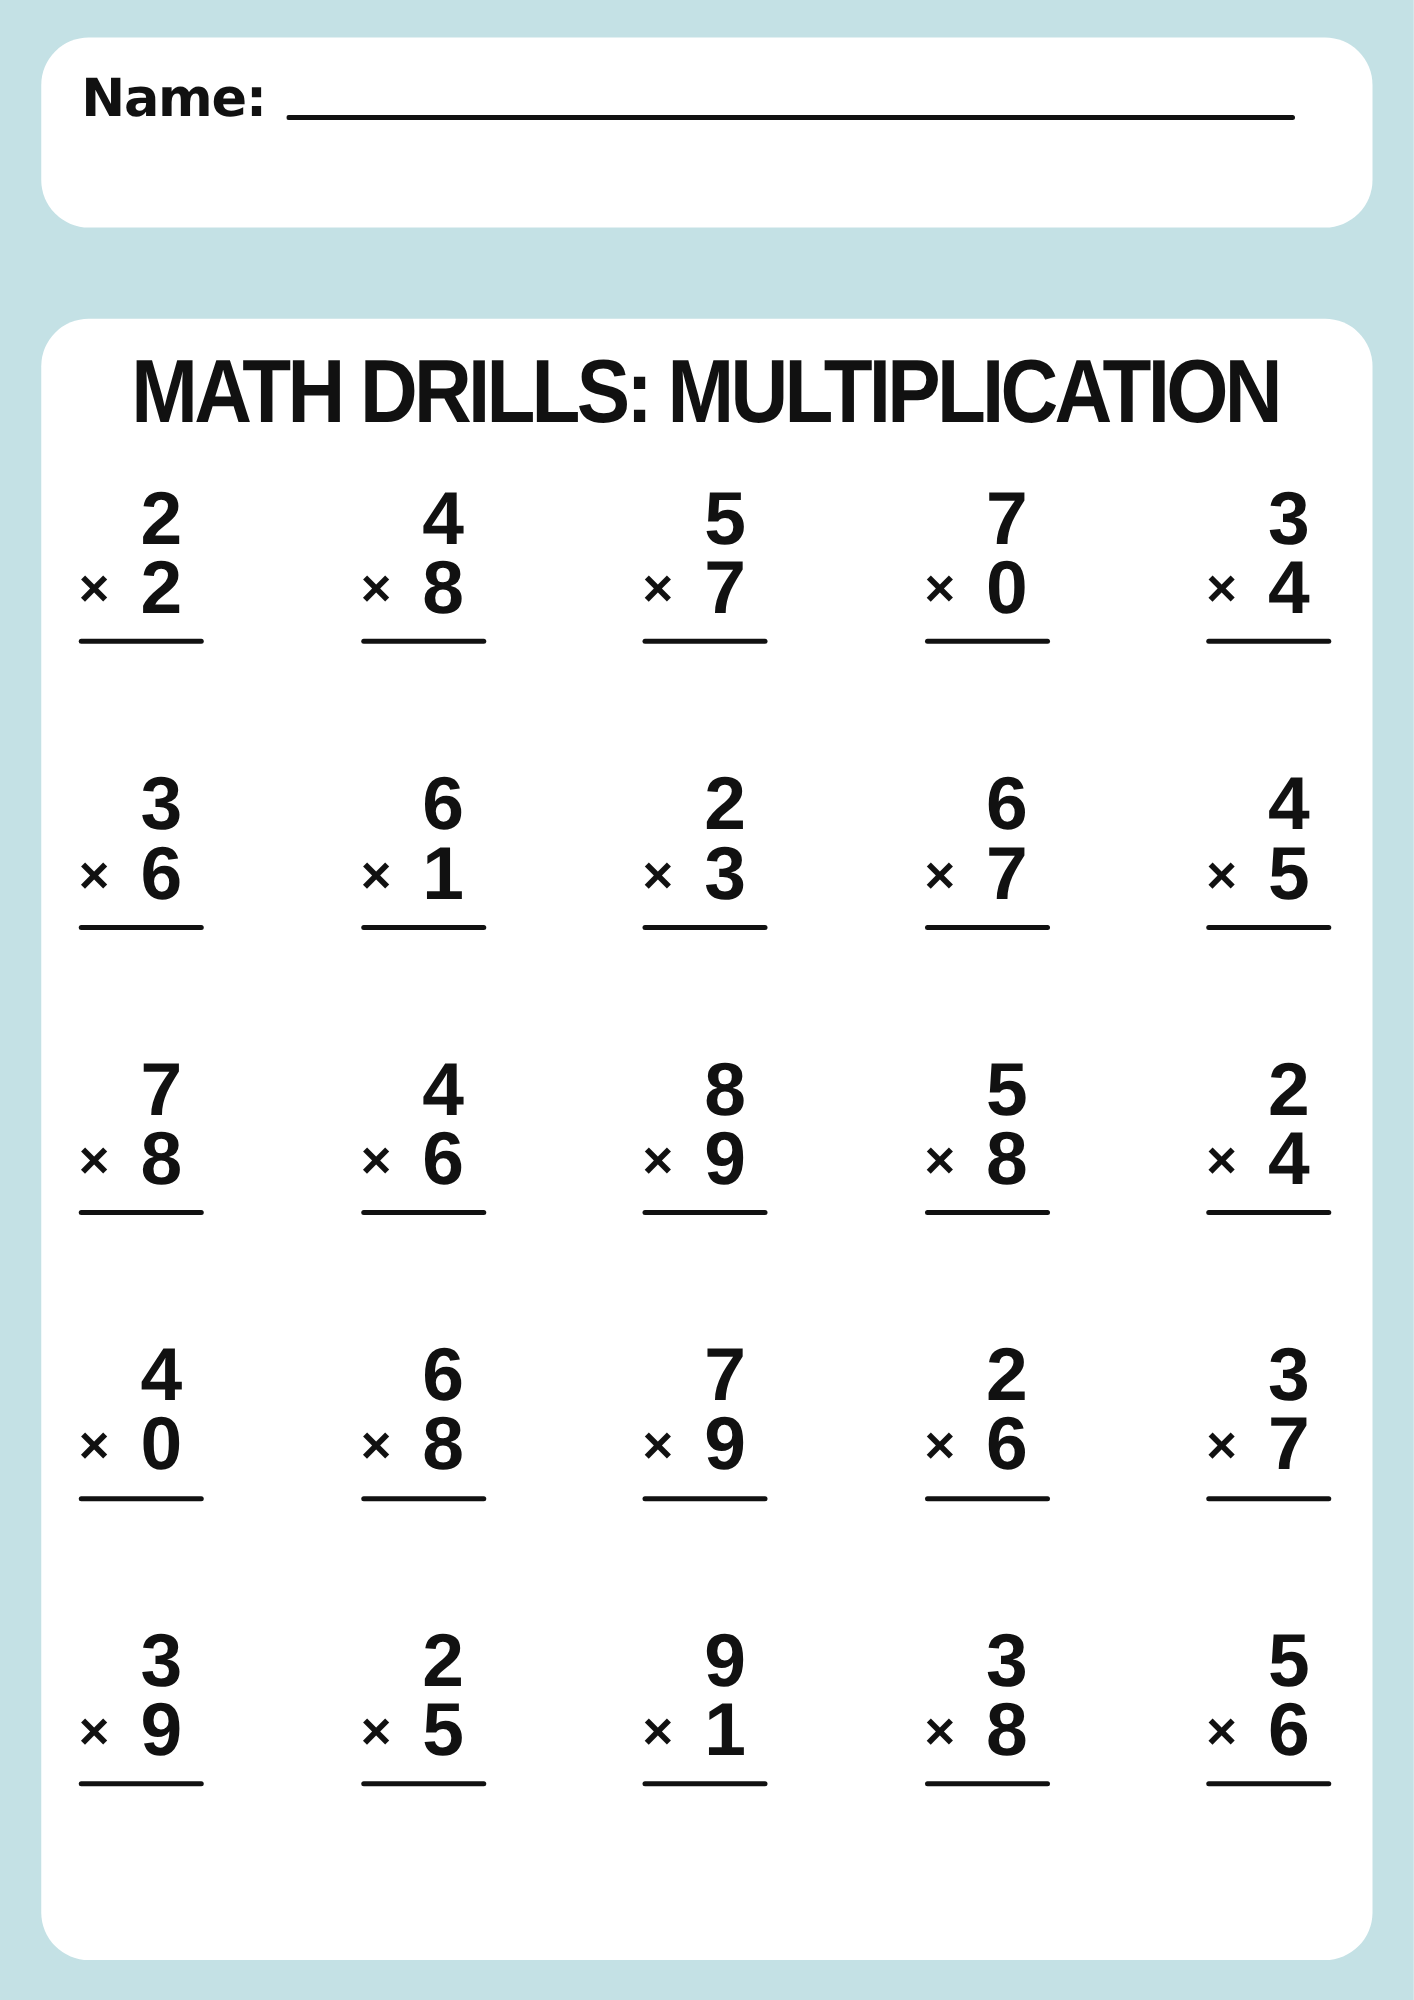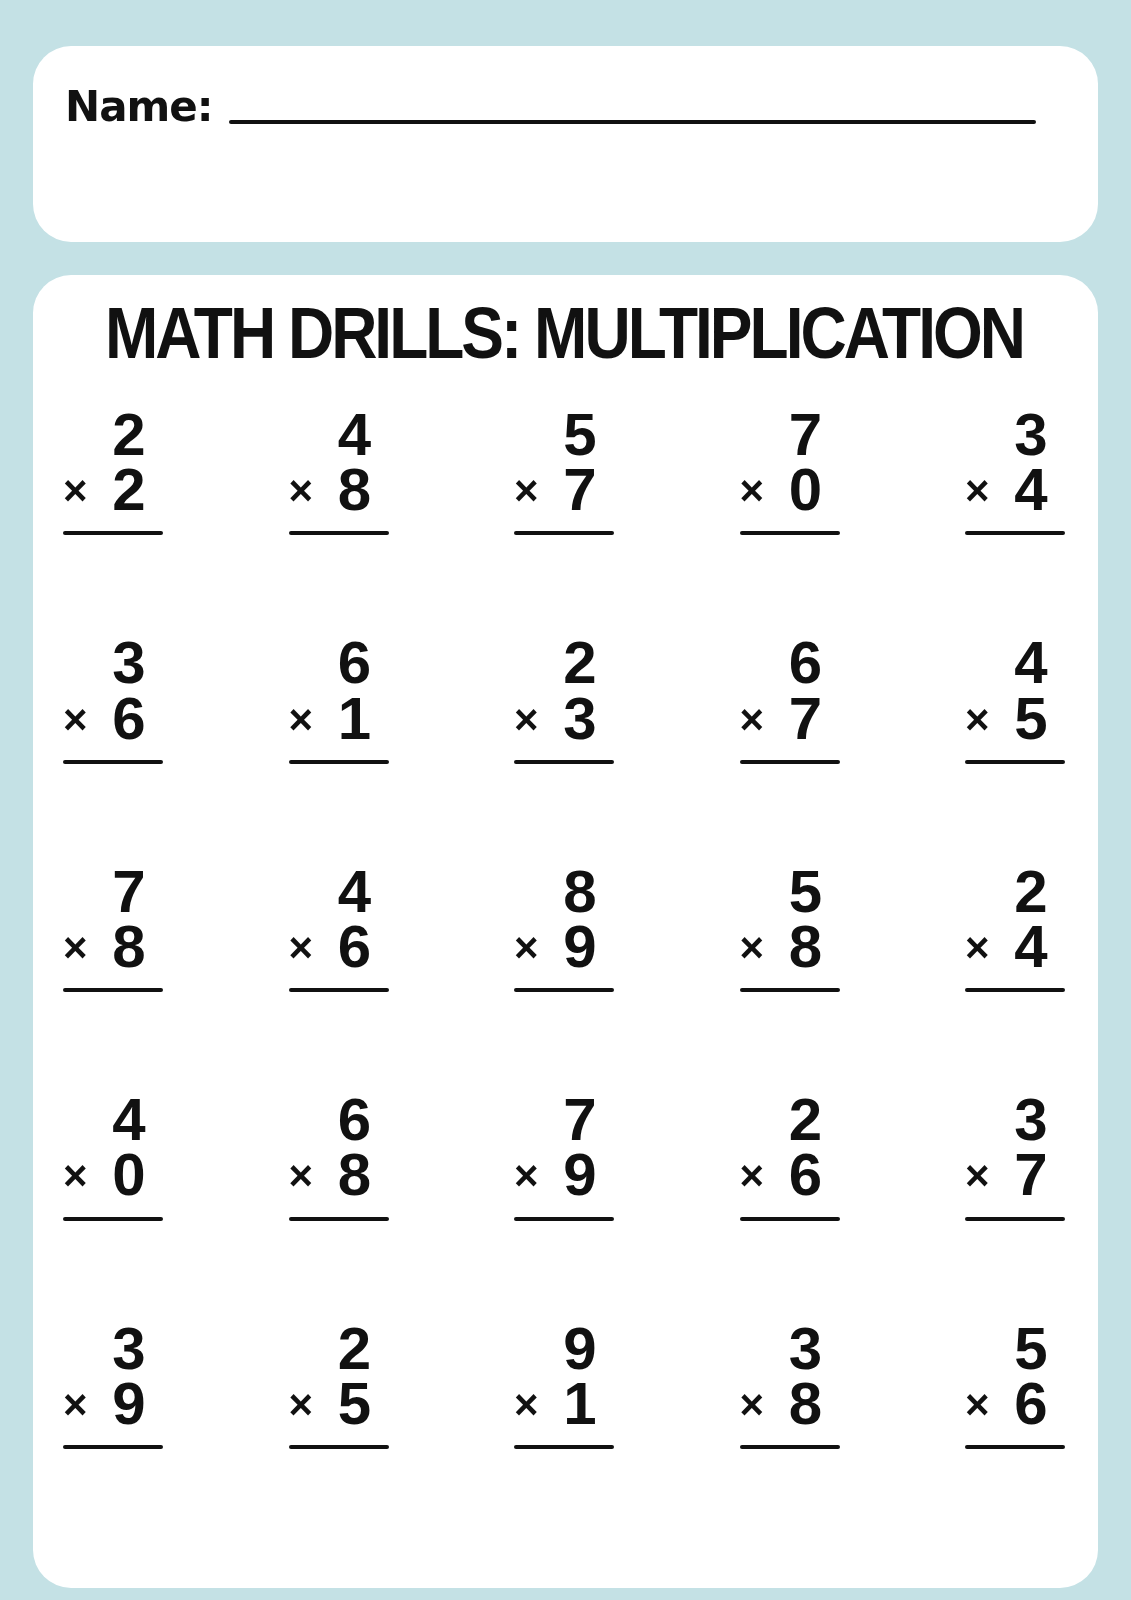--- a/index.html
+++ b/index.html
@@ -23,23 +23,22 @@
     height: 1600px;
   }
   .card {
     position: absolute;
     background: var(--card);
     border-radius: 38px;
   }
   
   .header-card {
     left: 33px; top: 30px;
-    width: 1065px; height: 196px;
-    padding: 40px 62px 0 32px;
-    margin-top: 16px;
+    width: 1065px; height: 152px;
+    padding: 28px 62px 0 32px;
   }
   .field-row {
     display: flex;
     align-items: flex-end;
   }
   .field-row.second { margin-top: 24px; }
   .field-label {
     font-weight: bold;
     font-size: 42px;
     line-height: 1;
@@ -54,21 +53,20 @@
   }
   .blank-line.name-line { flex: 1; }
   .blank-line.class-line { width: 330px; }
   .blank-line.date-line { flex: 1; }
   .field-label.date-label { margin-left: 34px; }
   
   .main-card {
     left: 33px; top: 255px;
     width: 1065px; height: 1313px;
     padding: 22px 33px 0 30px;
-    margin-top: 20px;
   }
   .worksheet-title {
     text-align: center;
     font-family: "Liberation Sans", sans-serif;
     font-weight: bold;
     font-size: 64px;
     letter-spacing: -3px;
     line-height: 1;
     white-space: nowrap;
     transform: scaleY(1.12);

